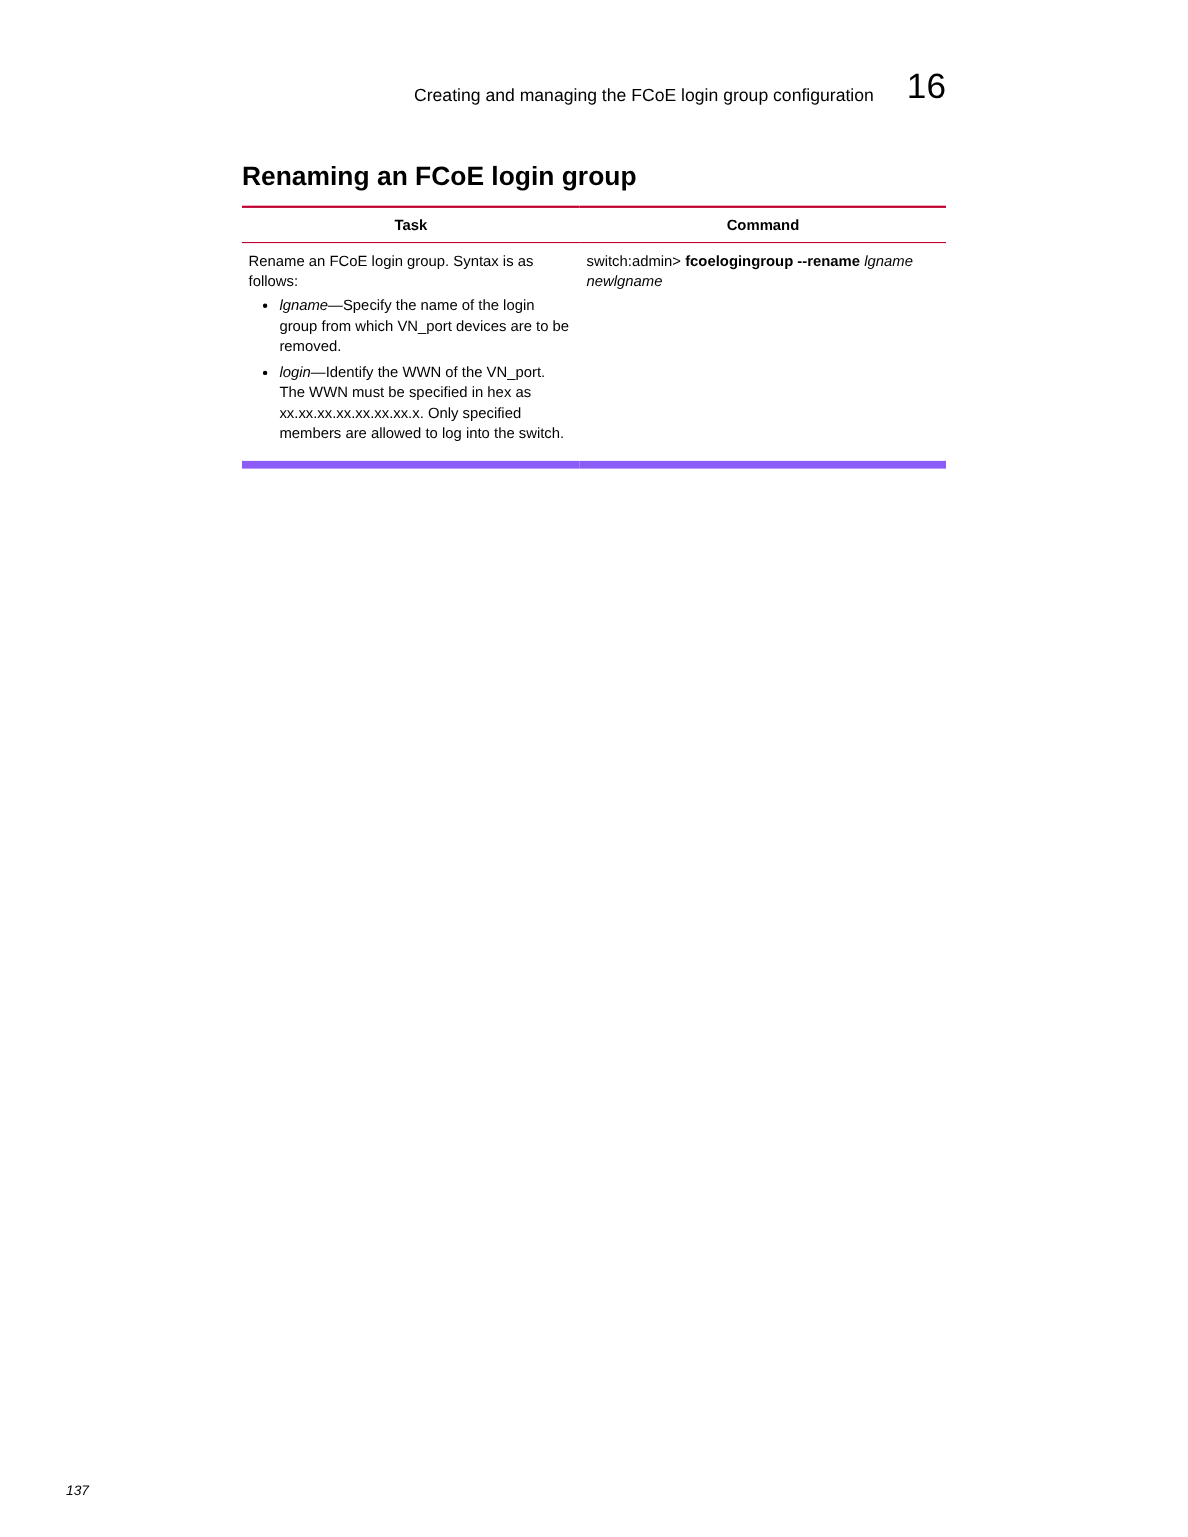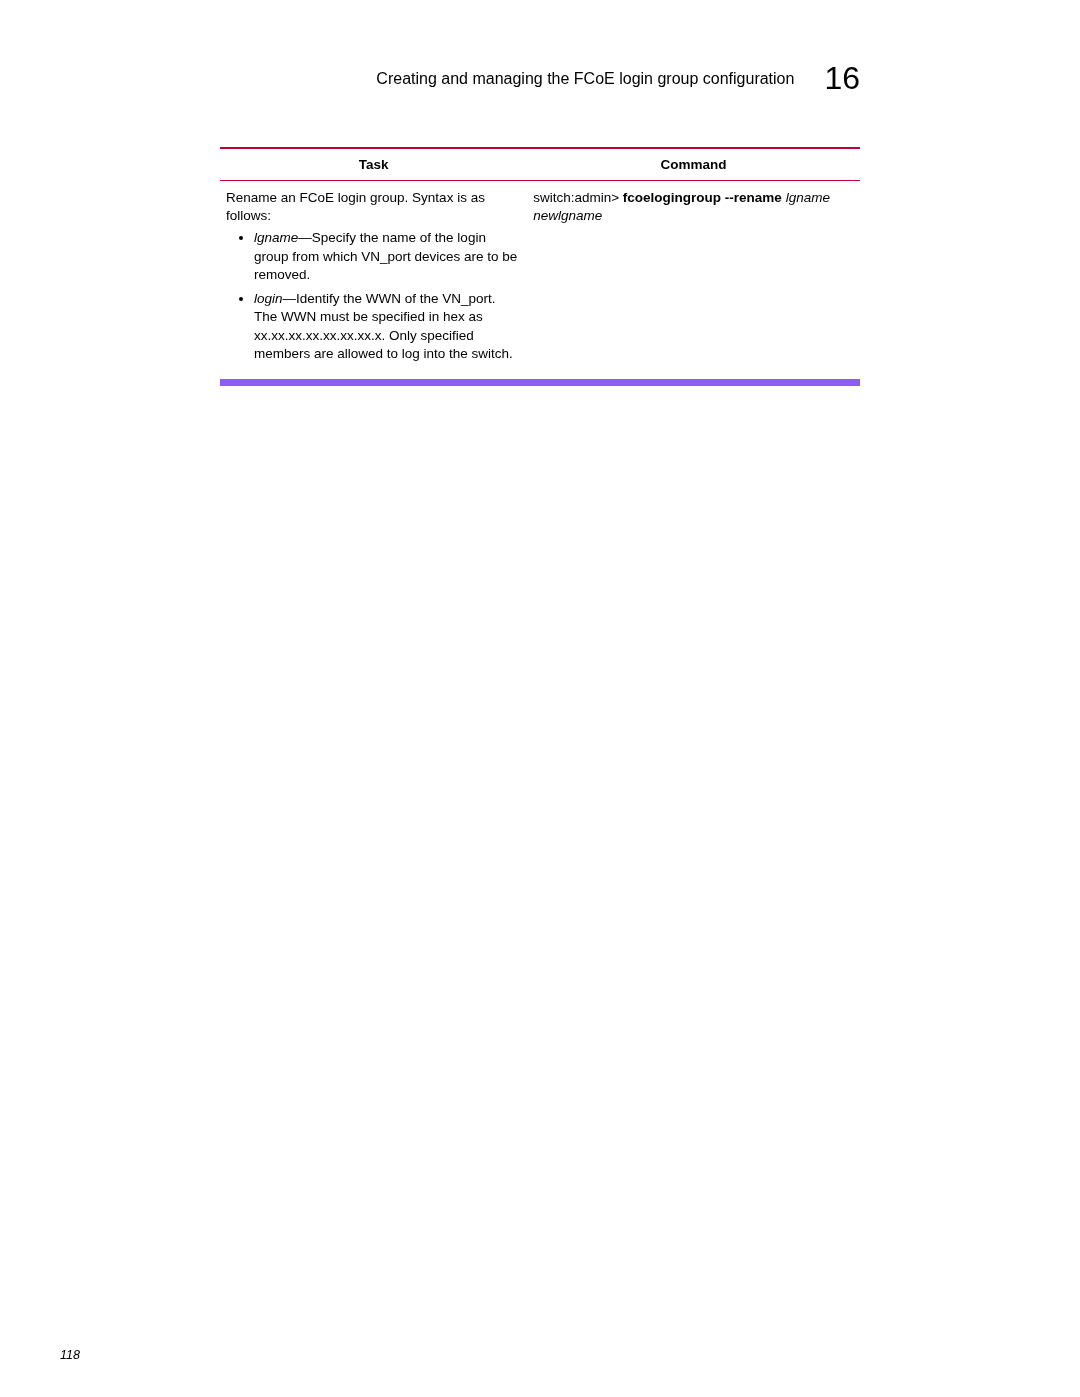--- a/index.html
+++ b/index.html
@@ -10,21 +10,21 @@
     font-family: Arial, Helvetica, sans-serif;
     color: #000;
     position: relative;
   }
   .page {
     padding: 60px 220px 0 220px;
   }
   .header-line {
     display: flex;
     justify-content: flex-end;
-    align-items: center;
+    align-items: flex-end;
     gap: 30px;
     margin-bottom: 50px;
   }
   .header-text {
     font-size: 16px;
     color: #000;
   }
   .chapter-num {
     font-size: 32px;
     font-family: Arial, sans-serif;
@@ -88,20 +88,21 @@
 </style>
 </head>
 <body>
 
 <div class="page">
   <div class="header-line">
     <span class="header-text">Creating and managing the FCoE login group configuration</span>
     <span class="chapter-num">16</span>
   </div>
 
+  <h2 class="section-title">Renaming an FCoE login group</h2>
 
   <table class="cmd">
     <colgroup>
         <col class="col-task">
         <col class="col-cmd">
       </colgroup>
     <thead>
       <tr>
         <th>Task</th>
         <th>Command</th>
@@ -122,14 +123,14 @@
         </td>
         <td>
           <span>switch:admin&gt; </span><span class="bold">fcoelogingroup --rename</span><span class="ital"> lgname newlgname</span>
         </td>
       </tr>
     </tbody>
   </table>
 </div>
 
 <div class="footer">
-  <span>118</span>
+  <span>137</span>
 </div>
 
 </body></html>

